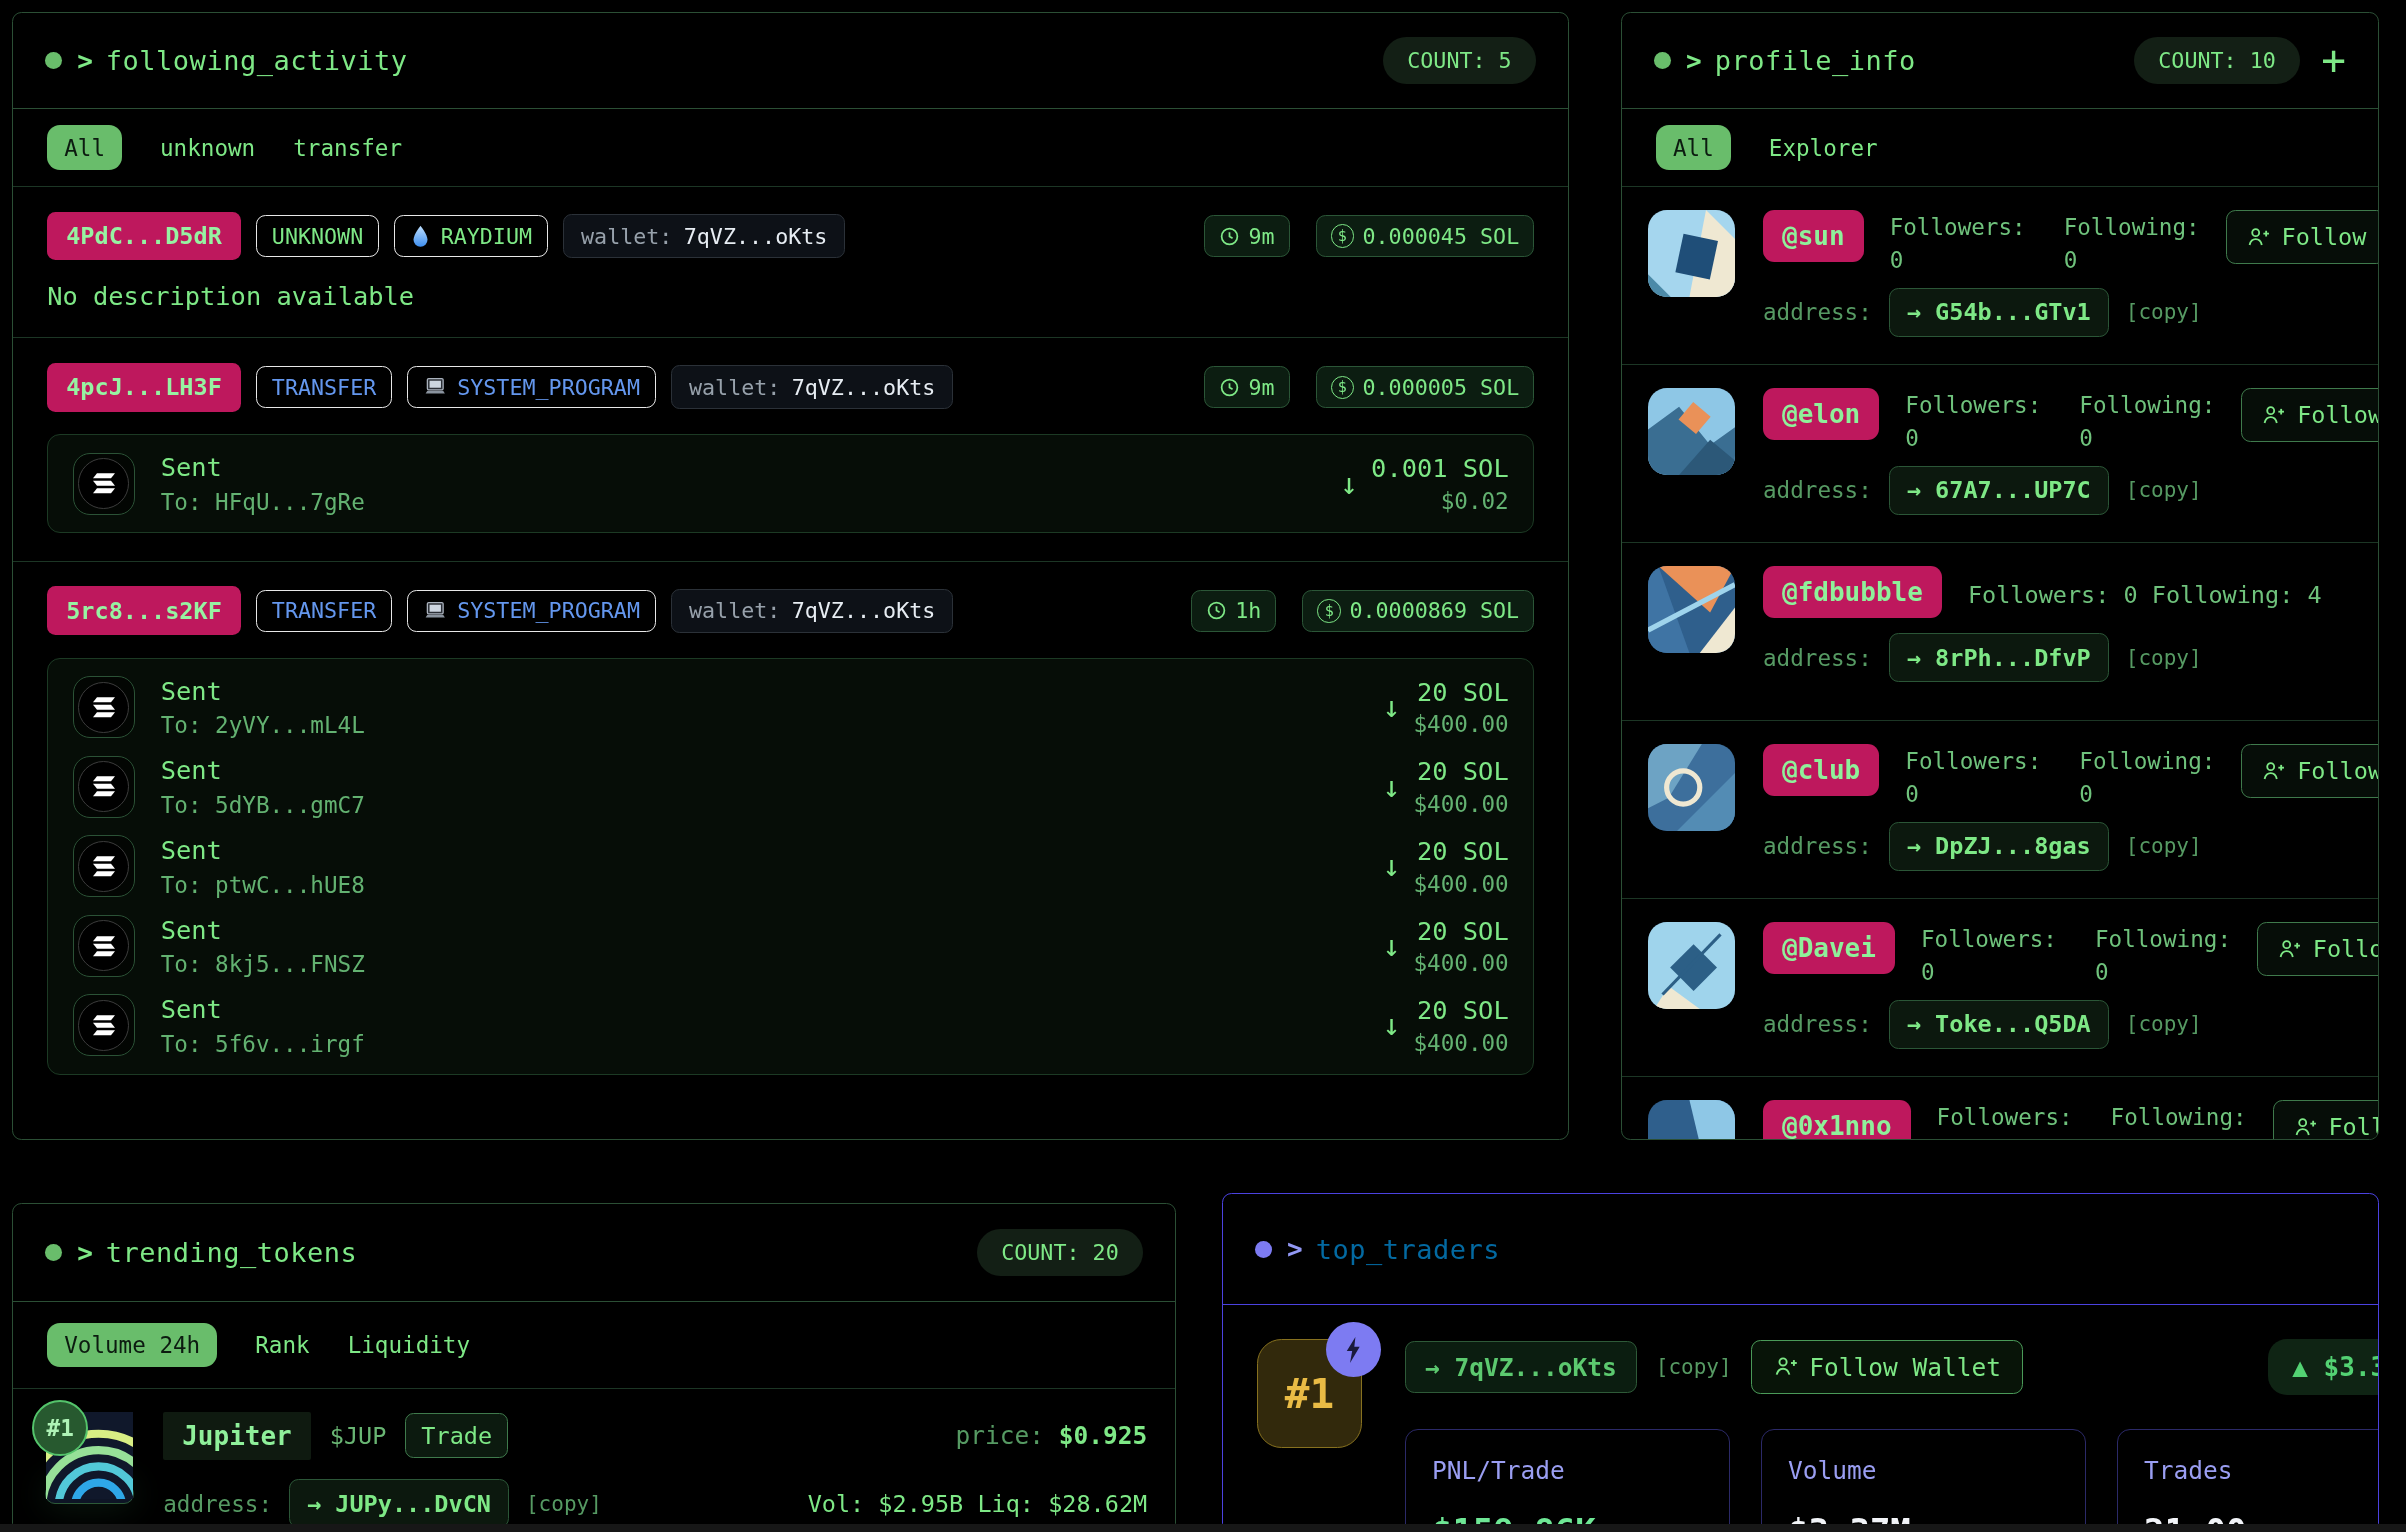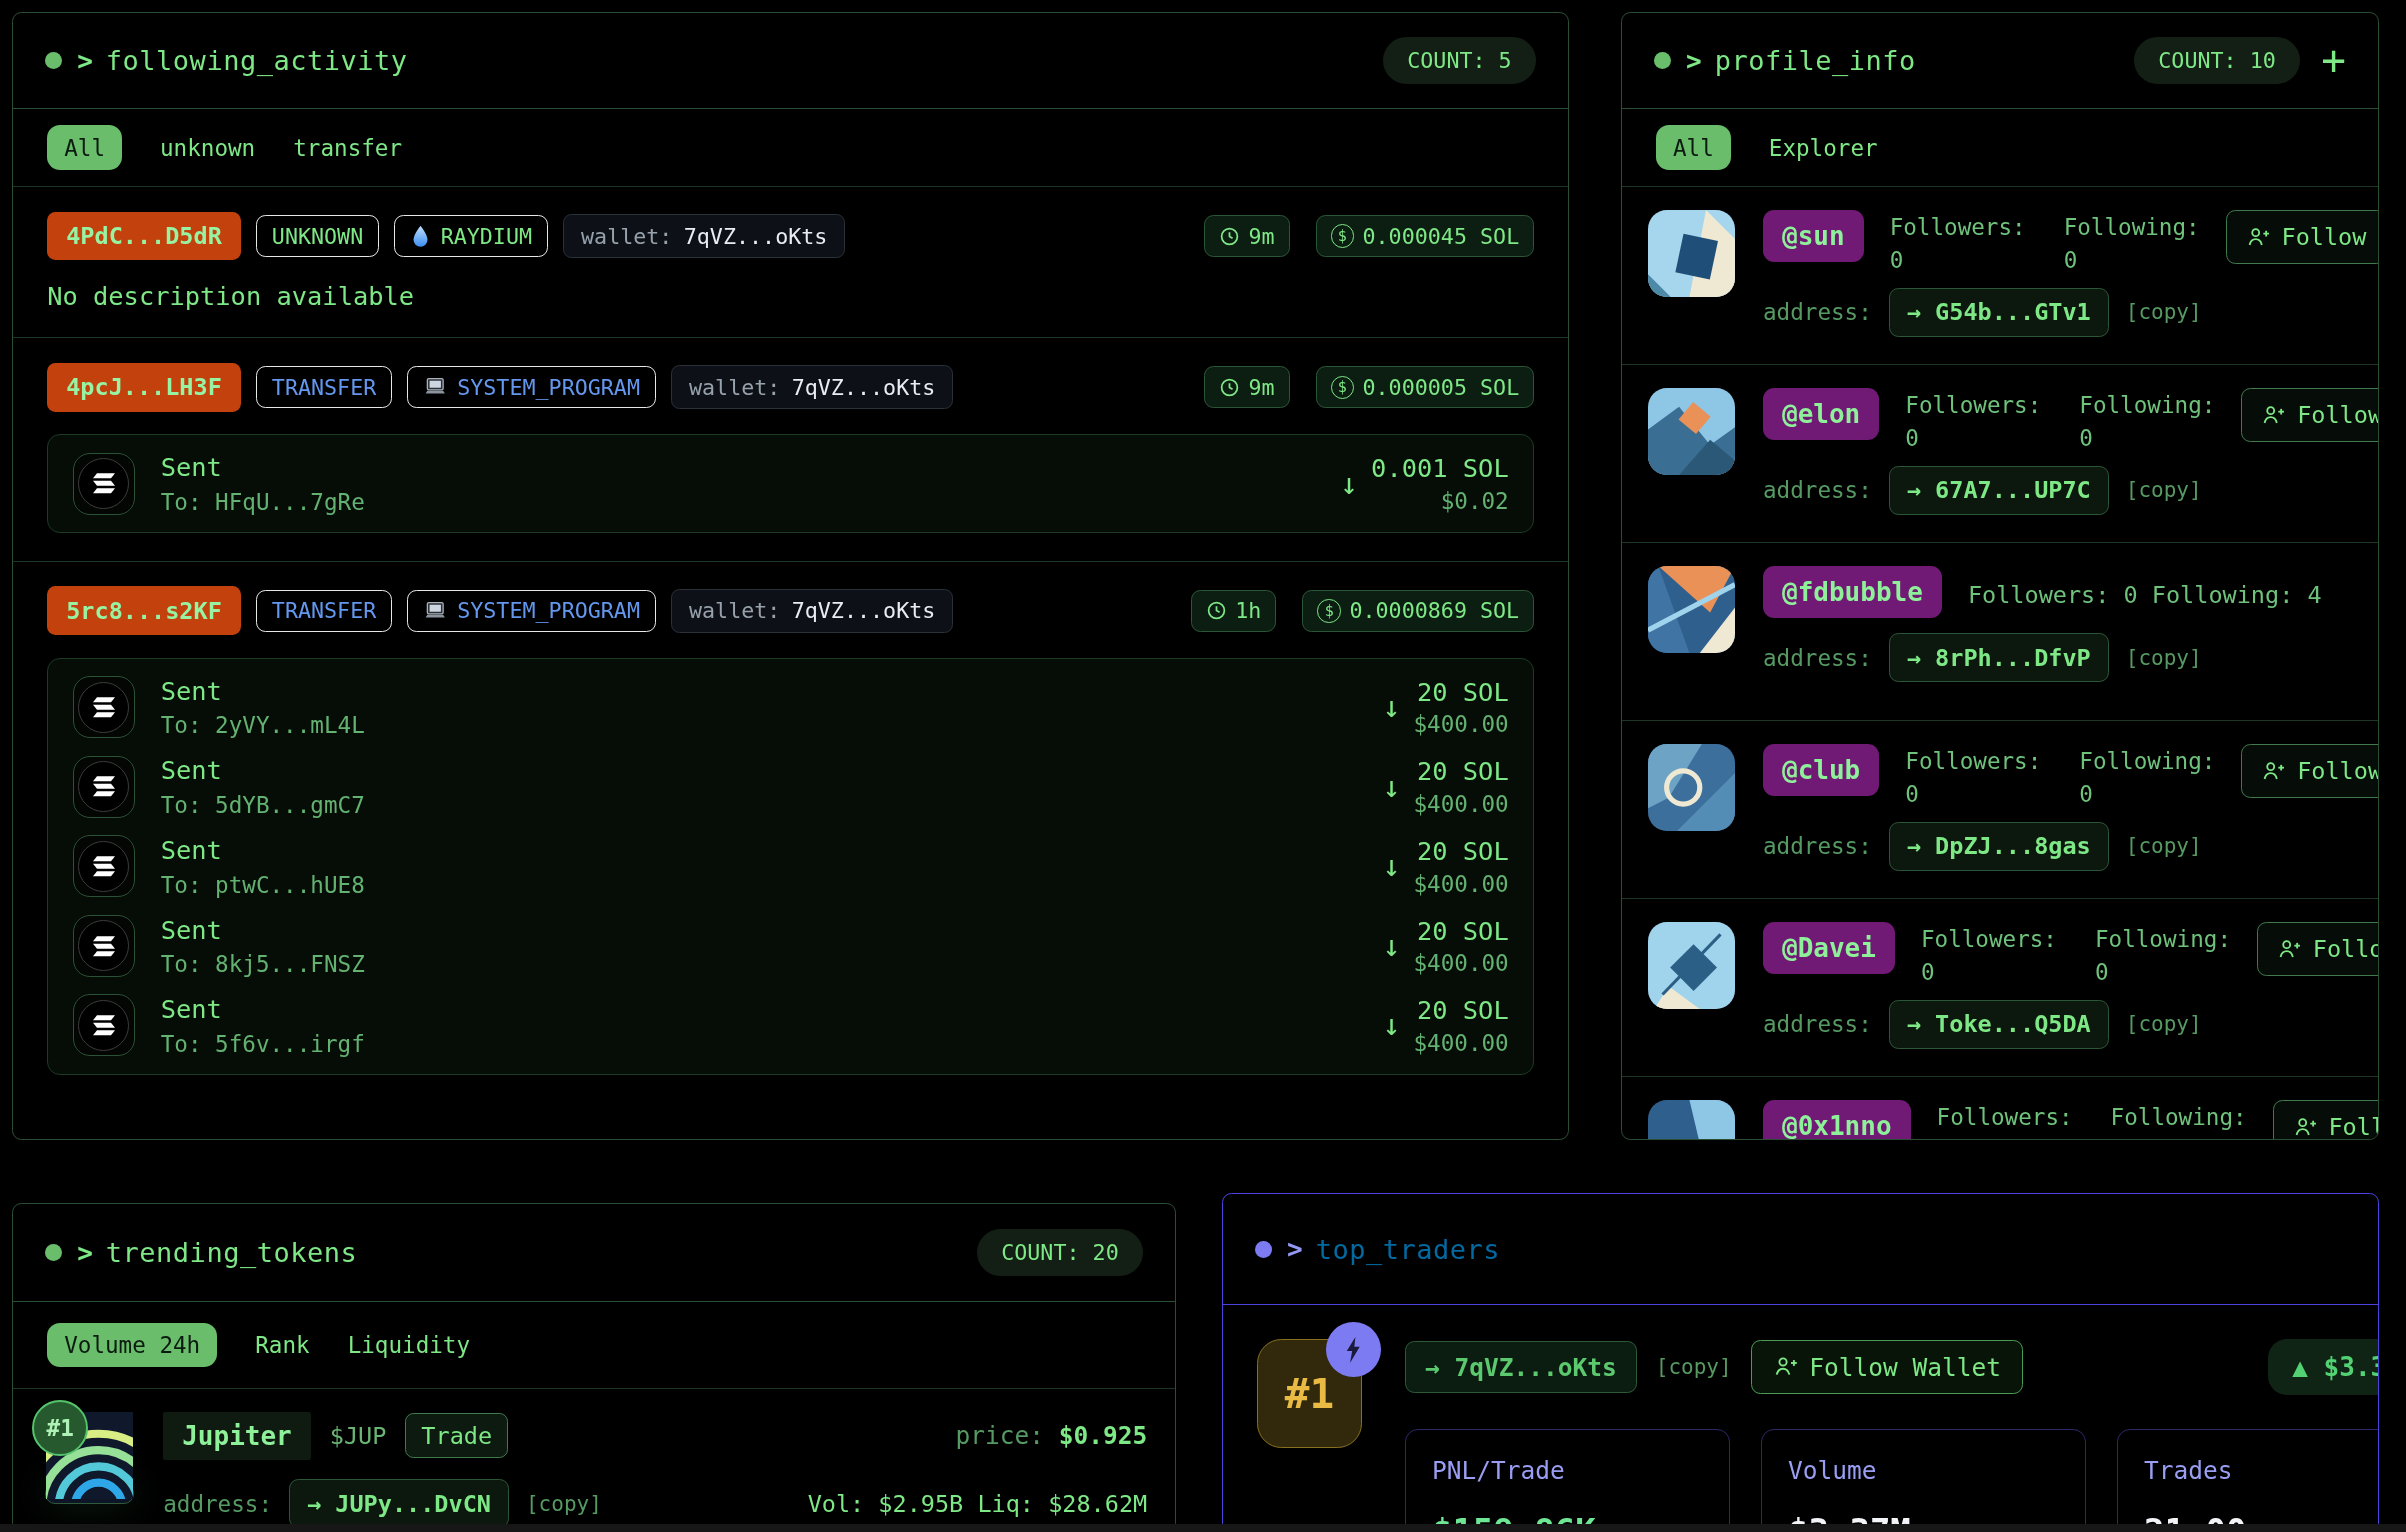--- a/index.html
+++ b/index.html
@@ -29,21 +29,21 @@
   .plus-btn { margin-left:21px; background:none; border:none; color:#7ee886;
     font-size:41px; font-weight:300; line-height:1; cursor:pointer; font-family:inherit; }
 
   .tabbar { display:flex; align-items:center; gap:38px; padding:0 34px; height:78px;
     border-bottom:0.9px solid #1c3625; }
   .tab { background:none; border:none; color:#7ee886; font-size:22.6px; font-family:inherit; cursor:pointer; }
   .tab.active { background:#69bd6b; color:#0c1b10; padding:9.4px 17px; border-radius:13px; }
 
   
   .tx-head { display:flex; align-items:center; gap:15px; margin:24.5px 34px 0 34px; }
-  .sig { background:#c2410c; color:#97f2a2; font-weight:bold; font-size:23.5px;
+  .sig { background:#be185d; color:#97f2a2; font-weight:bold; font-size:23.5px;
     padding:10.4px 19px; border-radius:8.5px; }
   .obadge { display:inline-flex; align-items:center; gap:9.4px; border:1.9px solid #e8e8e8;
     border-radius:9.4px; padding:7.5px 15px; font-size:21.7px; background:#000; }
   .obadge.greentxt { color:#7ee886; }
   .obadge.bluetxt { color:#6497ee; }
   .wchip { display:inline-flex; align-items:center; gap:11.3px; background:#0d1117;
     border:0.9px solid #2b3138; border-radius:8.5px; padding:8.5px 17px; font-size:21.7px; }
   .wlabel { color:#97a1ab; } .wval { color:#e7edf3; }
   .tx-right { margin-left:auto; display:flex; gap:26px; }
   .tpill { display:inline-flex; align-items:center; gap:8.5px; background:#0c1d11;
@@ -69,21 +69,21 @@
   .ev-amt { color:#7ee886; font-size:25.4px; }
   .ev-usd { color:#63b271; font-size:22.6px; }
 
   
   .prow { height:178px; padding:22.6px 26px 0 26px; border-bottom:0.9px solid #1c3625;
     display:grid; grid-template-columns:87px 1fr; column-gap:28px; }
   .avatar { width:87px; height:87px; border-radius:19px; overflow:hidden; background:#123; }
   .avatar svg { display:block; }
   .pr-right { display:flex; flex-direction:column; }
   .pr-top { display:flex; align-items:flex-start; gap:26px; }
-  .handle { background:#701a75; border-radius:11.3px; padding:11.3px 19px; color:#8ff09a;
+  .handle { background:#be185d; border-radius:11.3px; padding:11.3px 19px; color:#8ff09a;
     font-weight:bold; font-size:26px; white-space:nowrap; }
   .pf-stats { display:flex; gap:38px; padding-top:3.8px; }
   .pf-col { display:flex; flex-direction:column; gap:7.5px; color:#6fc27c; font-size:22.6px; }
   .pf-inline { color:#6fc27c; font-size:23.5px; padding-top:15px; white-space:nowrap; }
   .follow-btn { margin-left:auto; display:inline-flex; align-items:center; gap:11.3px;
     background:#060d08; border:1.4px solid #3f7a4c; border-radius:9.4px; padding:12.2px 19px;
     color:#7ee886; font-size:23.5px; font-family:inherit; cursor:pointer; white-space:nowrap; }
   .pr-addr { display:flex; align-items:center; gap:17px; margin-top:15px; }
   .addr-label { color:#569a63; font-size:22.6px; }
   .addr-chip { border:0.9px solid #2b5637; background:#0c180e; border-radius:9.4px;

